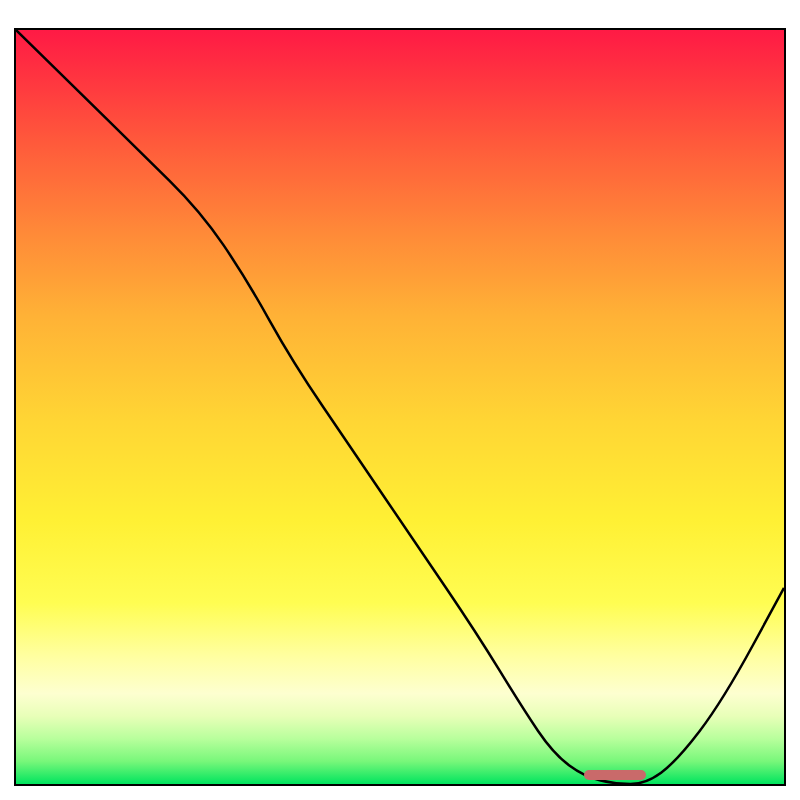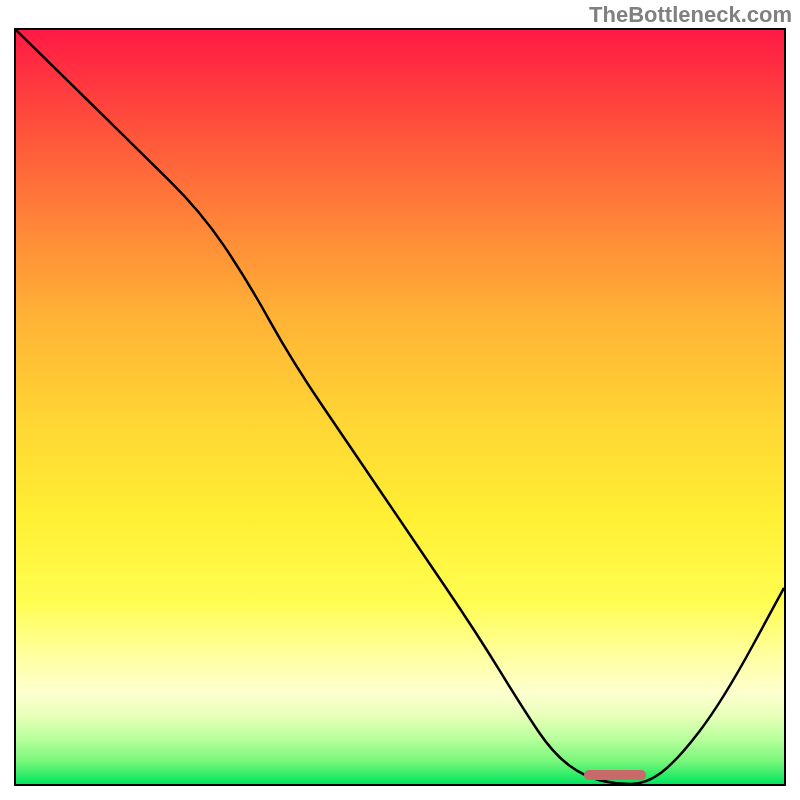--- a/index.html
+++ b/index.html
@@ -62,21 +62,20 @@
     position: absolute;
     height: 10px;
     background: #c96a6a;
     border-radius: 5px;
   }
 </style>
 </head>
 <body>
 <div class="root">
 
-  <div class="watermark">TheBottleneck.com</div>
 
   <div class="frame">
     <div class="gradient"></div>
 
     <svg class="plot" viewBox="0 0 768 754" preserveAspectRatio="none">
       <path id="curve-path" fill="none" stroke="#000000" stroke-width="2.5" d="M 0 0 Q 0 0 30.72 30.159999999999968 Q 61.44 60.319999999999936 92.16 90.47999999999996 Q 122.88 120.63999999999999 153.6 150.8 Q 184.32 180.96000000000004 207.35999999999999 214.89000000000001 Q 230.39999999999998 248.82 253.44 290.28999999999996 Q 276.48 331.75999999999993 307.20000000000005 377 Q 337.92 422.24 368.64 467.48 Q 399.36 512.72 430.08 557.96 Q 460.79999999999995 603.2 483.84 640.9000000000001 Q 506.88 678.6 522.24 701.22 Q 537.5999999999999 723.84 552.9599999999999 735.1500000000001 Q 568.3199999999999 746.46 583.68 750.23 Q 599.04 754 614.4 754 Q 629.76 754 645.12 742.69 Q 660.48 731.38 683.52 701.22 Q 706.5600000000001 671.06 737.28 614.51 T 768 557.96"></path>
     </svg>
 
     <div id="marker" class="marker" style="left: 568.32px; width: 61.44px; top: 739.952px;"></div>
   </div>

